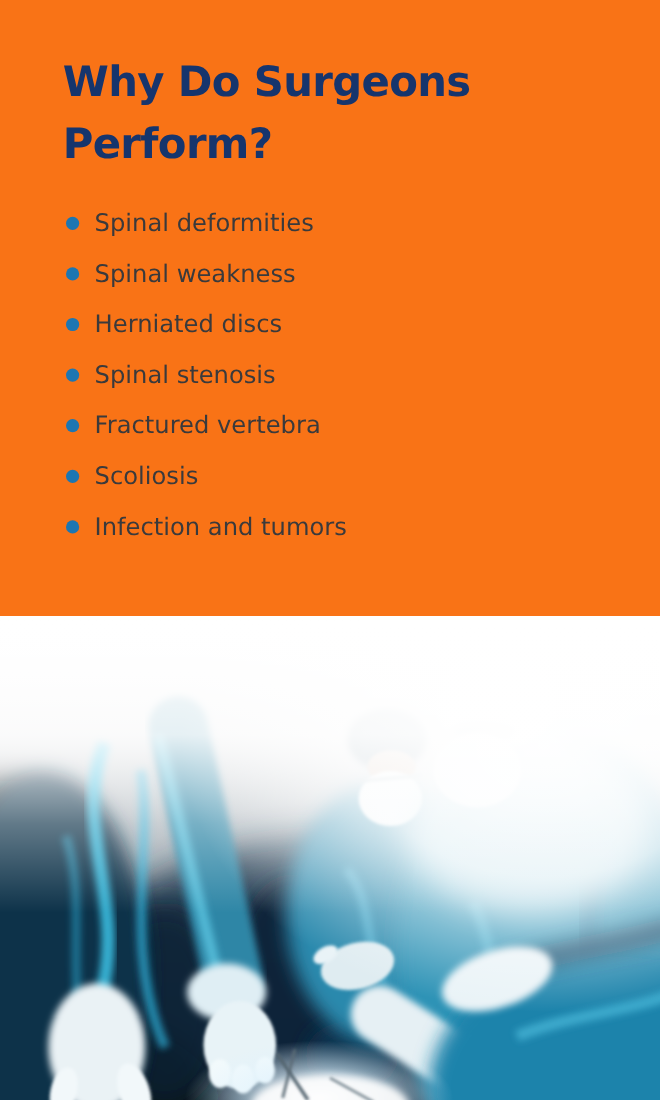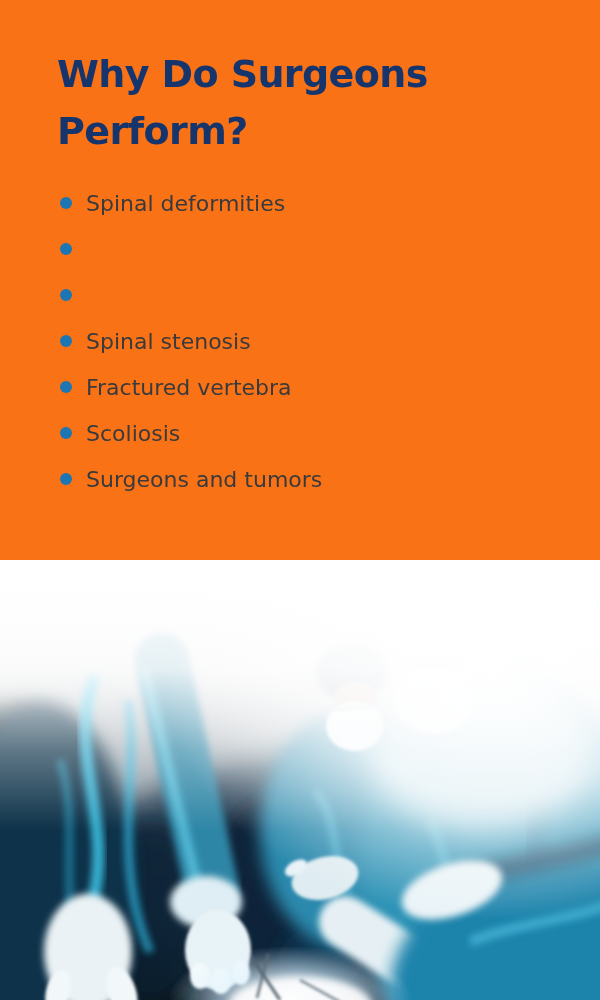--- a/index.html
+++ b/index.html
@@ -181,36 +181,38 @@
       <span class="tline">Perform?</span>
     </h1>
 
     <ul class="reasons">
       <li>
           <span class="bullet"></span>
           <span class="txt">Spinal deformities</span>
         </li>
       <li>
           <span class="bullet"></span>
-        </li>
-      <li>
-          <span class="bullet"></span>
+          <span class="txt">Spinal weakness</span>
+        </li>
+      <li>
+          <span class="bullet"></span>
+          <span class="txt">Herniated discs</span>
         </li>
       <li>
           <span class="bullet"></span>
           <span class="txt">Spinal stenosis</span>
         </li>
       <li>
           <span class="bullet"></span>
           <span class="txt">Fractured vertebra</span>
         </li>
       <li>
           <span class="bullet"></span>
           <span class="txt">Scoliosis</span>
         </li>
       <li>
           <span class="bullet"></span>
-          <span class="txt">Surgeons and tumors</span>
+          <span class="txt">Infection and tumors</span>
         </li>
     </ul>
   </div>
 
 </div>
 
 </body></html>

